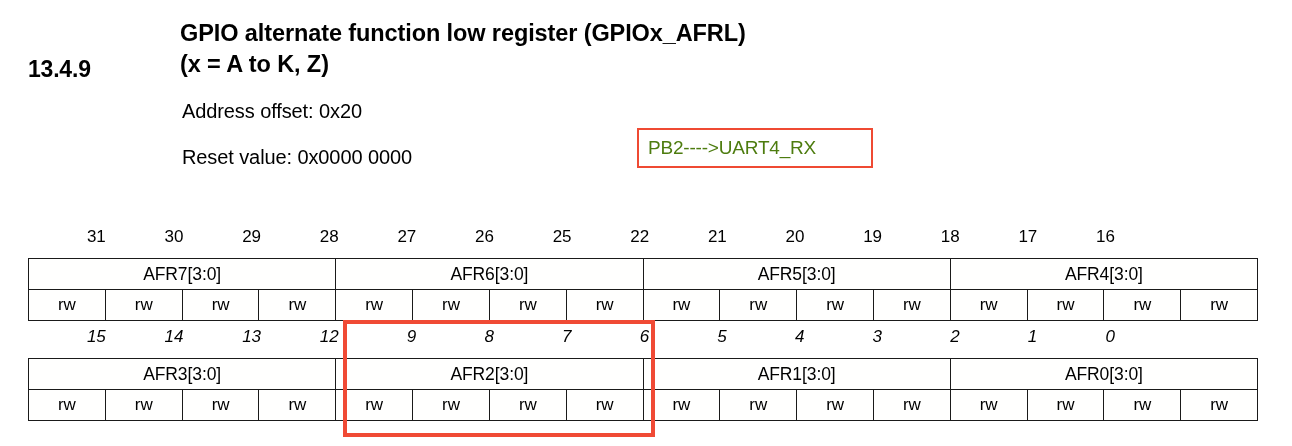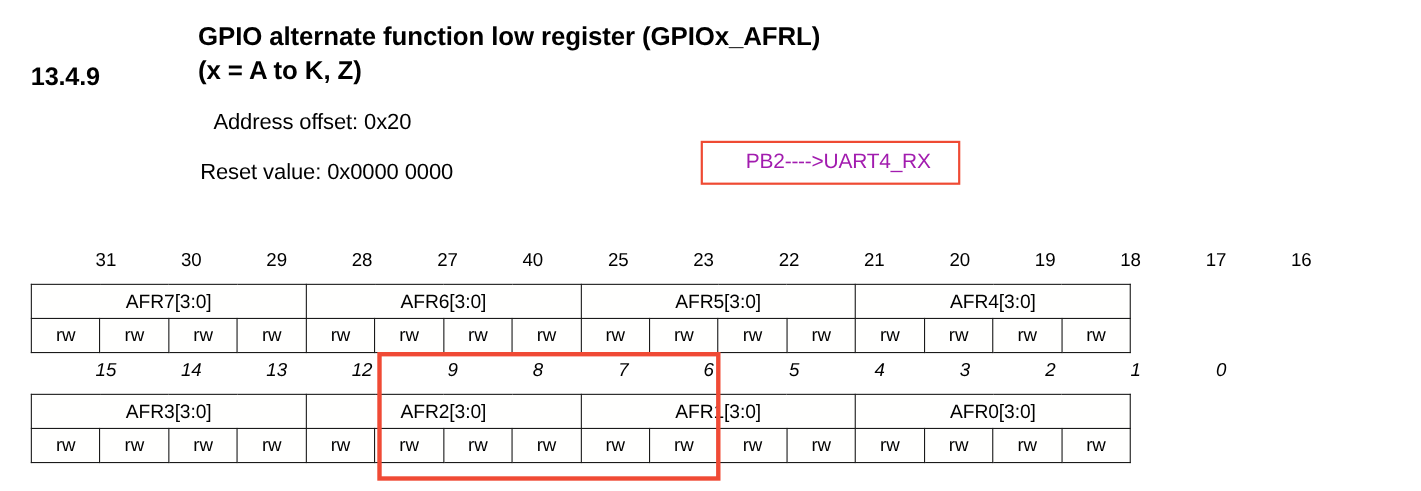--- a/index.html
+++ b/index.html
@@ -44,21 +44,20 @@
     margin-top: 12px;
   }
   #section-title .line2 { display: block; }
 
   #address-offset {
     position: absolute;
     left: 182px;
     top: 100px;
     font-size: 20px;
     letter-spacing: -0.1px;
-    margin-left: 12px;
   }
   #reset-value {
     position: absolute;
     left: 182px;
     top: 146px;
     font-size: 20px;
     letter-spacing: -0.1px;
   }
 
   
@@ -79,21 +78,21 @@
     font-size: 19px;
     padding-left: 9px;
     letter-spacing: -0.2px;
     white-space: pre;
   }
 
   
   .reg-table {
     position: absolute;
     left: 28px;
-    width: 1000px;
+    width: 1230px;
     border-collapse: collapse;
     table-layout: fixed;
     padding-left: 28px;
   }
   #reg-table-high { top: 258px; }
   #reg-table-low  { top: 358px; border-radius: 15px; }
 
   .reg-table td {
     border: 1.6px solid #1a1a1a;
     height: 28px;
@@ -143,32 +142,31 @@
   <div id="section-title">
     <span>GPIO alternate function low register (GPIOx_AFRL)</span>
     <span class="line2">(x = A to K, Z)</span>
   </div>
 </div>
 
 <div id="address-offset">Address offset: 0x20</div>
 <div id="reset-value">Reset value: 0x0000 0000</div>
 
 <div id="annotation-box" style="border-color: rgb(239, 74, 51);">
-  <span id="annotation-text" style="color: #a21caf; margin-left: 30px;">PB2----&gt;UART4_RX</span>
+  <span id="annotation-text" style="color: #4d7c0f;">PB2----&gt;UART4_RX</span>
 </div>
 
 <div class="bitnum-row" id="bitnum-row-high">
     <div class="bitnum-cell">31</div>
     <div class="bitnum-cell">30</div>
     <div class="bitnum-cell">29</div>
     <div class="bitnum-cell">28</div>
     <div class="bitnum-cell">27</div>
-    <div class="bitnum-cell">40</div>
+    <div class="bitnum-cell">26</div>
     <div class="bitnum-cell">25</div>
-    <div class="bitnum-cell">23</div>
     <div class="bitnum-cell">22</div>
     <div class="bitnum-cell">21</div>
     <div class="bitnum-cell">20</div>
     <div class="bitnum-cell">19</div>
     <div class="bitnum-cell">18</div>
     <div class="bitnum-cell">17</div>
     <div class="bitnum-cell">16</div>
   </div>
 
 <table class="reg-table" id="reg-table-high">

